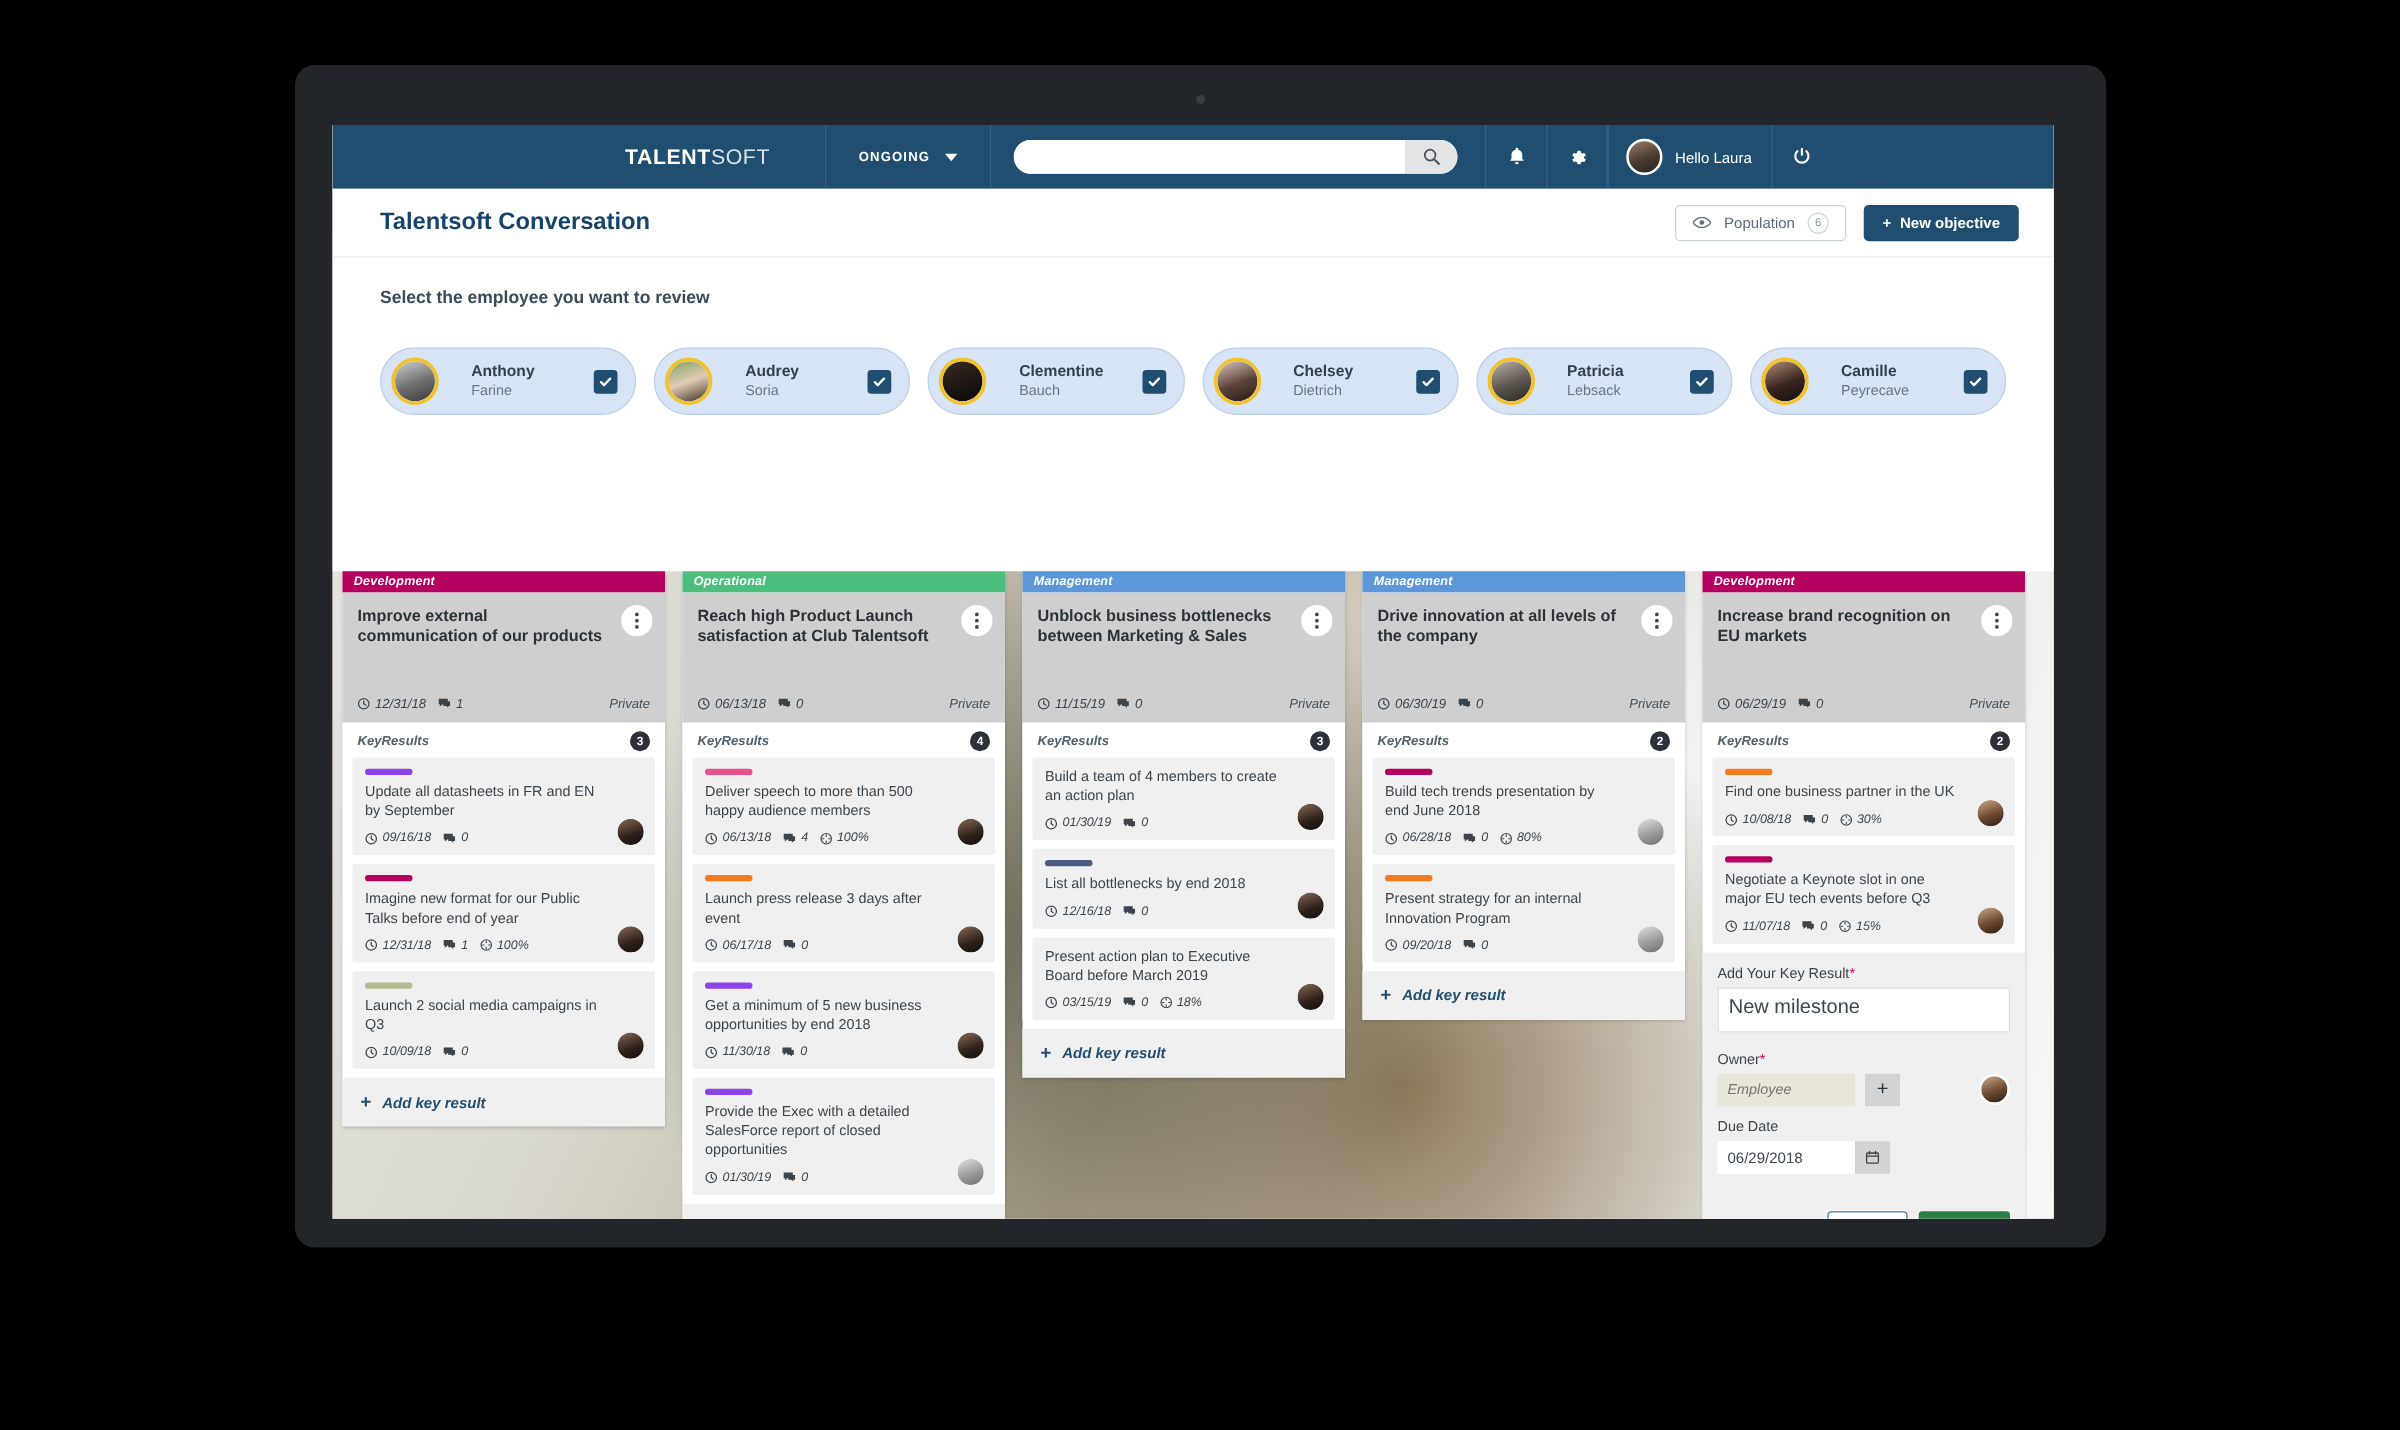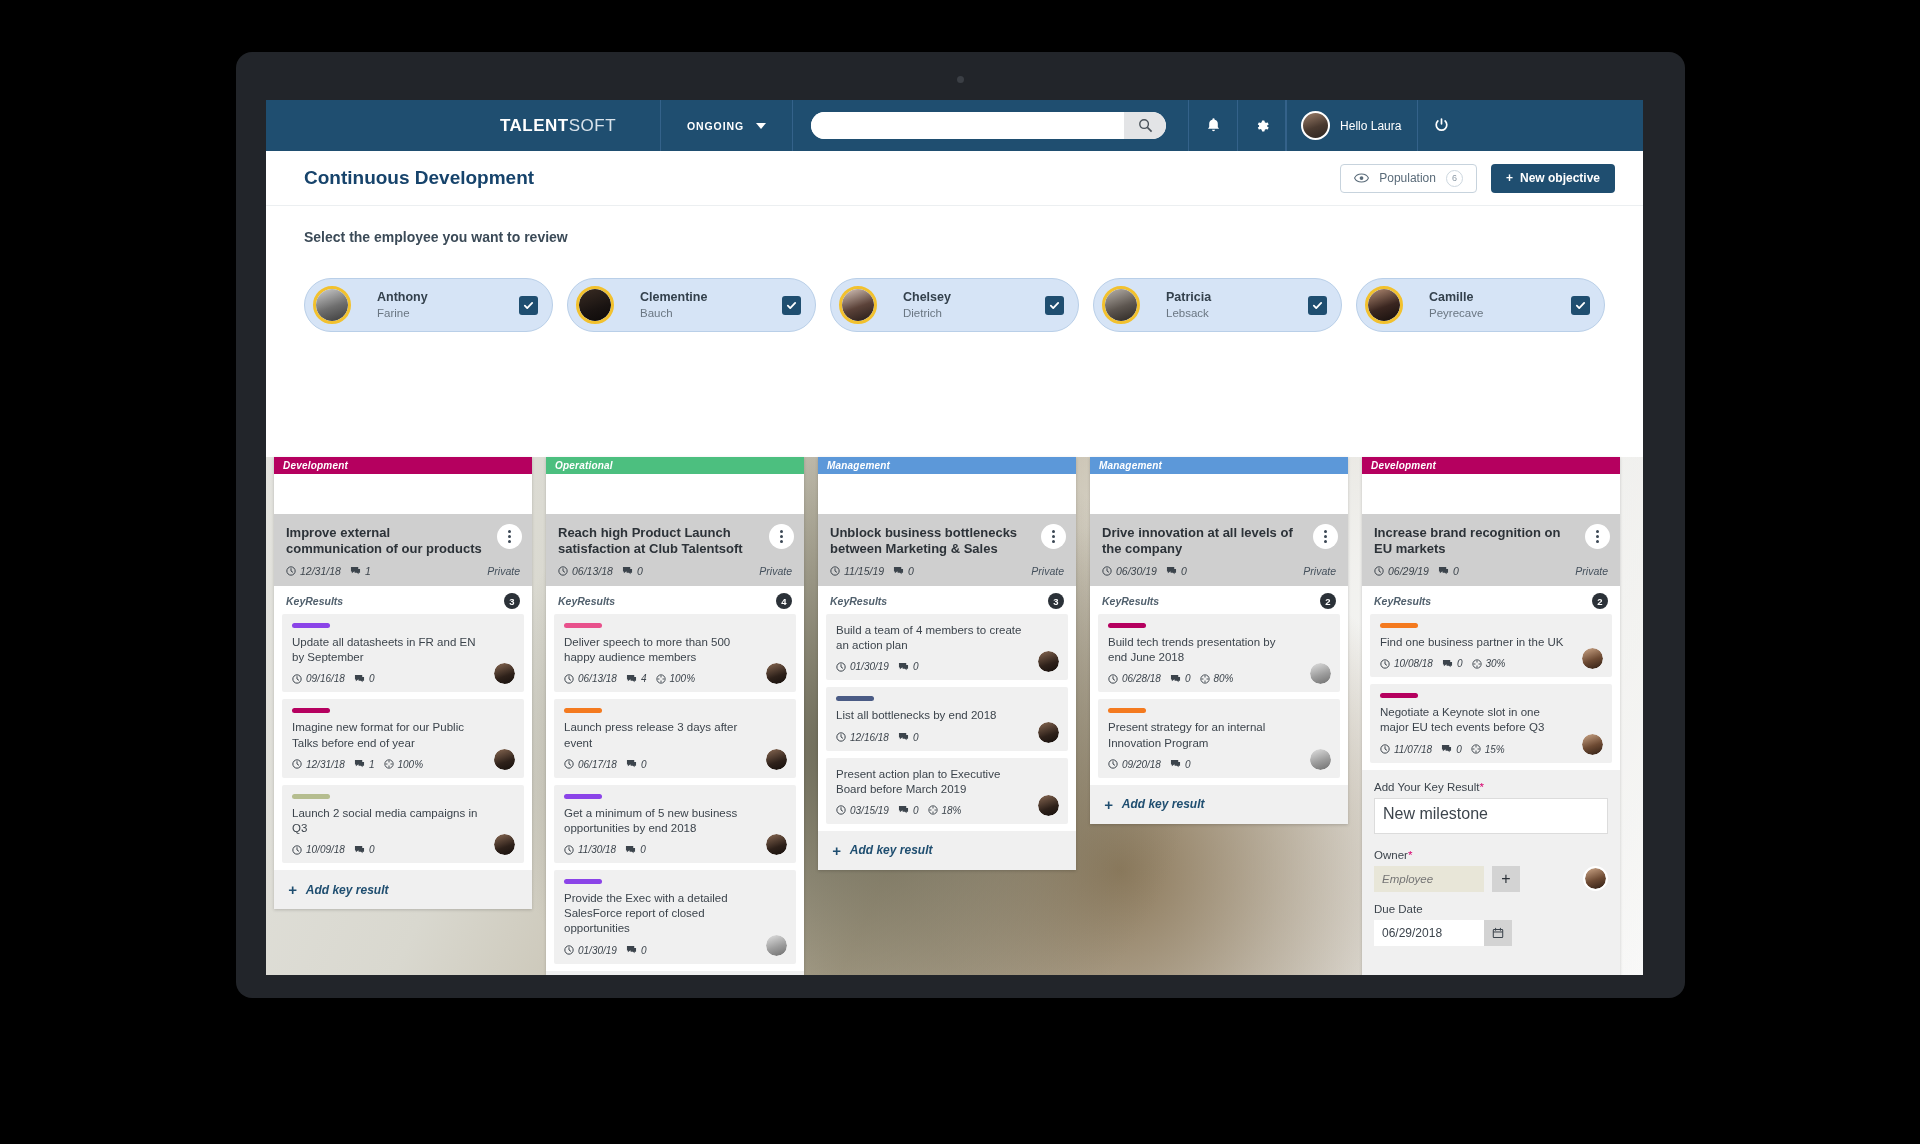--- a/index.html
+++ b/index.html
@@ -191,22 +191,22 @@
   }
   .cols { display: flex; gap: 14px; padding: 0 8px; height: 100%; }
   .col { width: 258px; flex: none; }
 
   .objcard { background: #fff; box-shadow: 0 1px 3px rgba(0,0,0,0.18); }
   .cat {
     height: 17px; display: flex; align-items: center; padding: 0 9px;
     font-size: 10px; font-weight: 700; font-style: italic; color: #fff;
     letter-spacing: 0.2px;
   }
-  .obj-body { background: #cfcfcf; padding: 11px 12px 0 12px; height: 72px;
-              position: relative; margin-top: 40px; }
+  .obj-body { background: #cfcfcf; padding: 11px 12px 0 12px; height: 104px;
+              position: relative; }
   .obj-title {
     font-size: 13px; font-weight: 700; color: #2c3238; line-height: 1.25;
     padding-right: 34px;
   }
   .kebab {
     position: absolute; right: 10px; top: 10px; width: 25px; height: 25px;
     border-radius: 50%; background: #fff; display: flex; flex-direction: column;
     align-items: center; justify-content: center; gap: 2px; cursor: pointer;
   }
   .kebab i { width: 3px; height: 3px; background: #3b4754; border-radius: 50%; display: block; }
@@ -352,21 +352,21 @@
       </div>
       <div class="logout">
         <svg width="17" height="17" viewBox="0 0 18 18">
             <path d="M9 2.2v5" stroke="#fff" stroke-width="1.8" stroke-linecap="round" fill="none"></path>
             <path d="M5.2 4.2a5.6 5.6 0 1 0 7.6 0" stroke="#fff" stroke-width="1.8" fill="none" stroke-linecap="round"></path>
           </svg>
       </div>
     </div>
 
     <div class="pagehead">
-      <div class="pagetitle">Continuous Development</div>
+      <div class="pagetitle">Talentsoft Conversation</div>
       <div class="head-actions">
         <div class="btn-population">
           <span>
             <svg width="15" height="10" viewBox="0 0 16 10">
                 <path d="M8 .7C4.4.7 1.5 3 .6 5c.9 2 3.8 4.3 7.4 4.3S14.5 7 15.4 5C14.5 3 11.6.7 8 .7z" fill="none" stroke="#5a6b79" stroke-width="1.1"></path>
                 <circle cx="8" cy="5" r="2" fill="#5a6b79"></circle>
               </svg>
           </span>
           <span>Population</span>
           <span class="pop-count">6</span>
@@ -392,20 +392,34 @@
               <div class="ln">Farine</div>
             </span>
             <span class="cb">
               <svg width="11" height="11" viewBox="0 0 12 12">
                 <path d="M2 6.2l2.6 2.6L10 3.2" stroke="#fff" stroke-width="2" fill="none" stroke-linecap="round" stroke-linejoin="round"></path>
               </svg>
             </span>
           </div>
           <div class="chip">
             <span class="av-ring">
+              <div class="avatar f2" style="width:100%;height:100%;border:0;border-radius:50%"></div>
+            </span>
+            <span class="names">
+              <div class="fn">Audrey</div>
+              <div class="ln">Soria</div>
+            </span>
+            <span class="cb">
+              <svg width="11" height="11" viewBox="0 0 12 12">
+                <path d="M2 6.2l2.6 2.6L10 3.2" stroke="#fff" stroke-width="2" fill="none" stroke-linecap="round" stroke-linejoin="round"></path>
+              </svg>
+            </span>
+          </div>
+          <div class="chip">
+            <span class="av-ring">
               <div class="avatar f3" style="width:100%;height:100%;border:0;border-radius:50%"></div>
             </span>
             <span class="names">
               <div class="fn">Clementine</div>
               <div class="ln">Bauch</div>
             </span>
             <span class="cb">
               <svg width="11" height="11" viewBox="0 0 12 12">
                 <path d="M2 6.2l2.6 2.6L10 3.2" stroke="#fff" stroke-width="2" fill="none" stroke-linecap="round" stroke-linejoin="round"></path>
               </svg>

